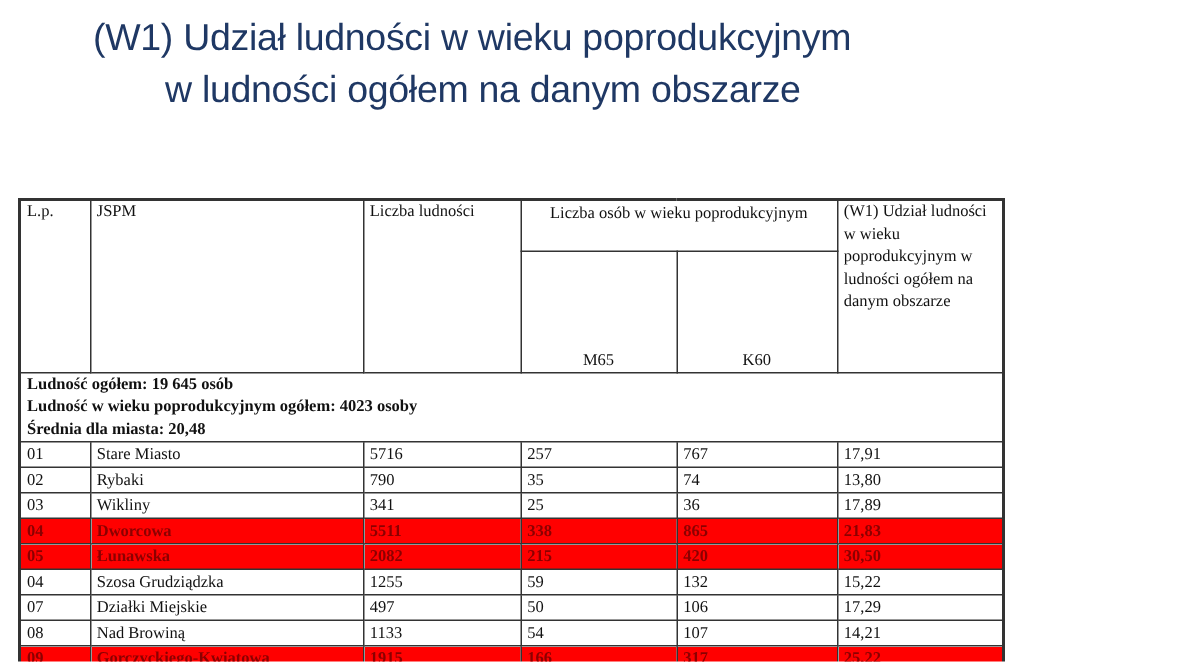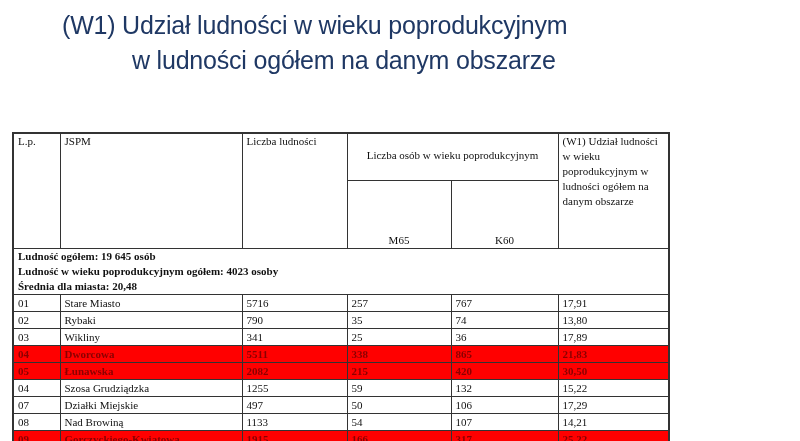--- a/index.html
+++ b/index.html
@@ -3,21 +3,21 @@
 <meta charset="utf-8">
 <style>
   html, body { margin:0; padding:0; }
   body { width:800px; height:441px; background:#ffffff; position:relative; overflow:hidden; }
   .title {
     position:absolute; left:0; top:8px; width:800px;
     font-family:"Liberation Sans", sans-serif; color:#1f3864;
     font-size:25px; line-height:35px; letter-spacing:-0.2px;
   }
   .title .l1 { position:absolute; left:62px; top:0; white-space:nowrap;text-align:center; }
-  .title .l2 { position:absolute; left:110px; top:35px; white-space:nowrap;margin-left:22px; }
+  .title .l2 { position:absolute; left:110px; top:35px; white-space:nowrap; }
   table.data {
     position:absolute; left:12px; top:132px;
     border-collapse:collapse; table-layout:fixed;
     font-family:"Liberation Serif", serif; font-size:11px; color:#111;
     border:2px solid #333;
   }
   table.data td { border:1px solid #333; padding:0 4px; vertical-align:top; line-height:15px; overflow:hidden; white-space:nowrap; }
   .hdr td { height:auto; }
   td.center { text-align:center; }
   td.bottom { vertical-align:bottom !important; }
@@ -41,21 +41,21 @@
     <col style="width:105px">
     <col style="width:104px">
     <col style="width:107px">
     <col style="width:111px">
   </colgroup>
   <tbody>
       <tr class="hdr">
     <td rowspan="2" style="height:114px">L.p.</td>
     <td rowspan="2">JSPM</td>
     <td rowspan="2">Liczba ludności</td>
-    <td colspan="2" class="center wrap" style="height:32px; line-height:15px; padding-top:14px;">Liczba osób w wieku poprodukcyjnym</td>
+    <td colspan="2" class="center wrap" style="height:32px; line-height:15px; padding-top:1px;">Liczba osób w wieku poprodukcyjnym</td>
     <td rowspan="2" class="wrap" style="line-height:15px;">(W1) Udział ludności w wieku poprodukcyjnym w ludności ogółem na danym obszarze</td>
   </tr>
   <tr class="hdr">
     <td class="center bottom">M65</td>
     <td class="center bottom">K60</td>
   </tr>
   <tr class="summary">
     <td colspan="6">
       <div>Ludność ogółem: 19 645 osób</div>
       <div>Ludność w wieku poprodukcyjnym ogółem: 4023 osoby</div>

